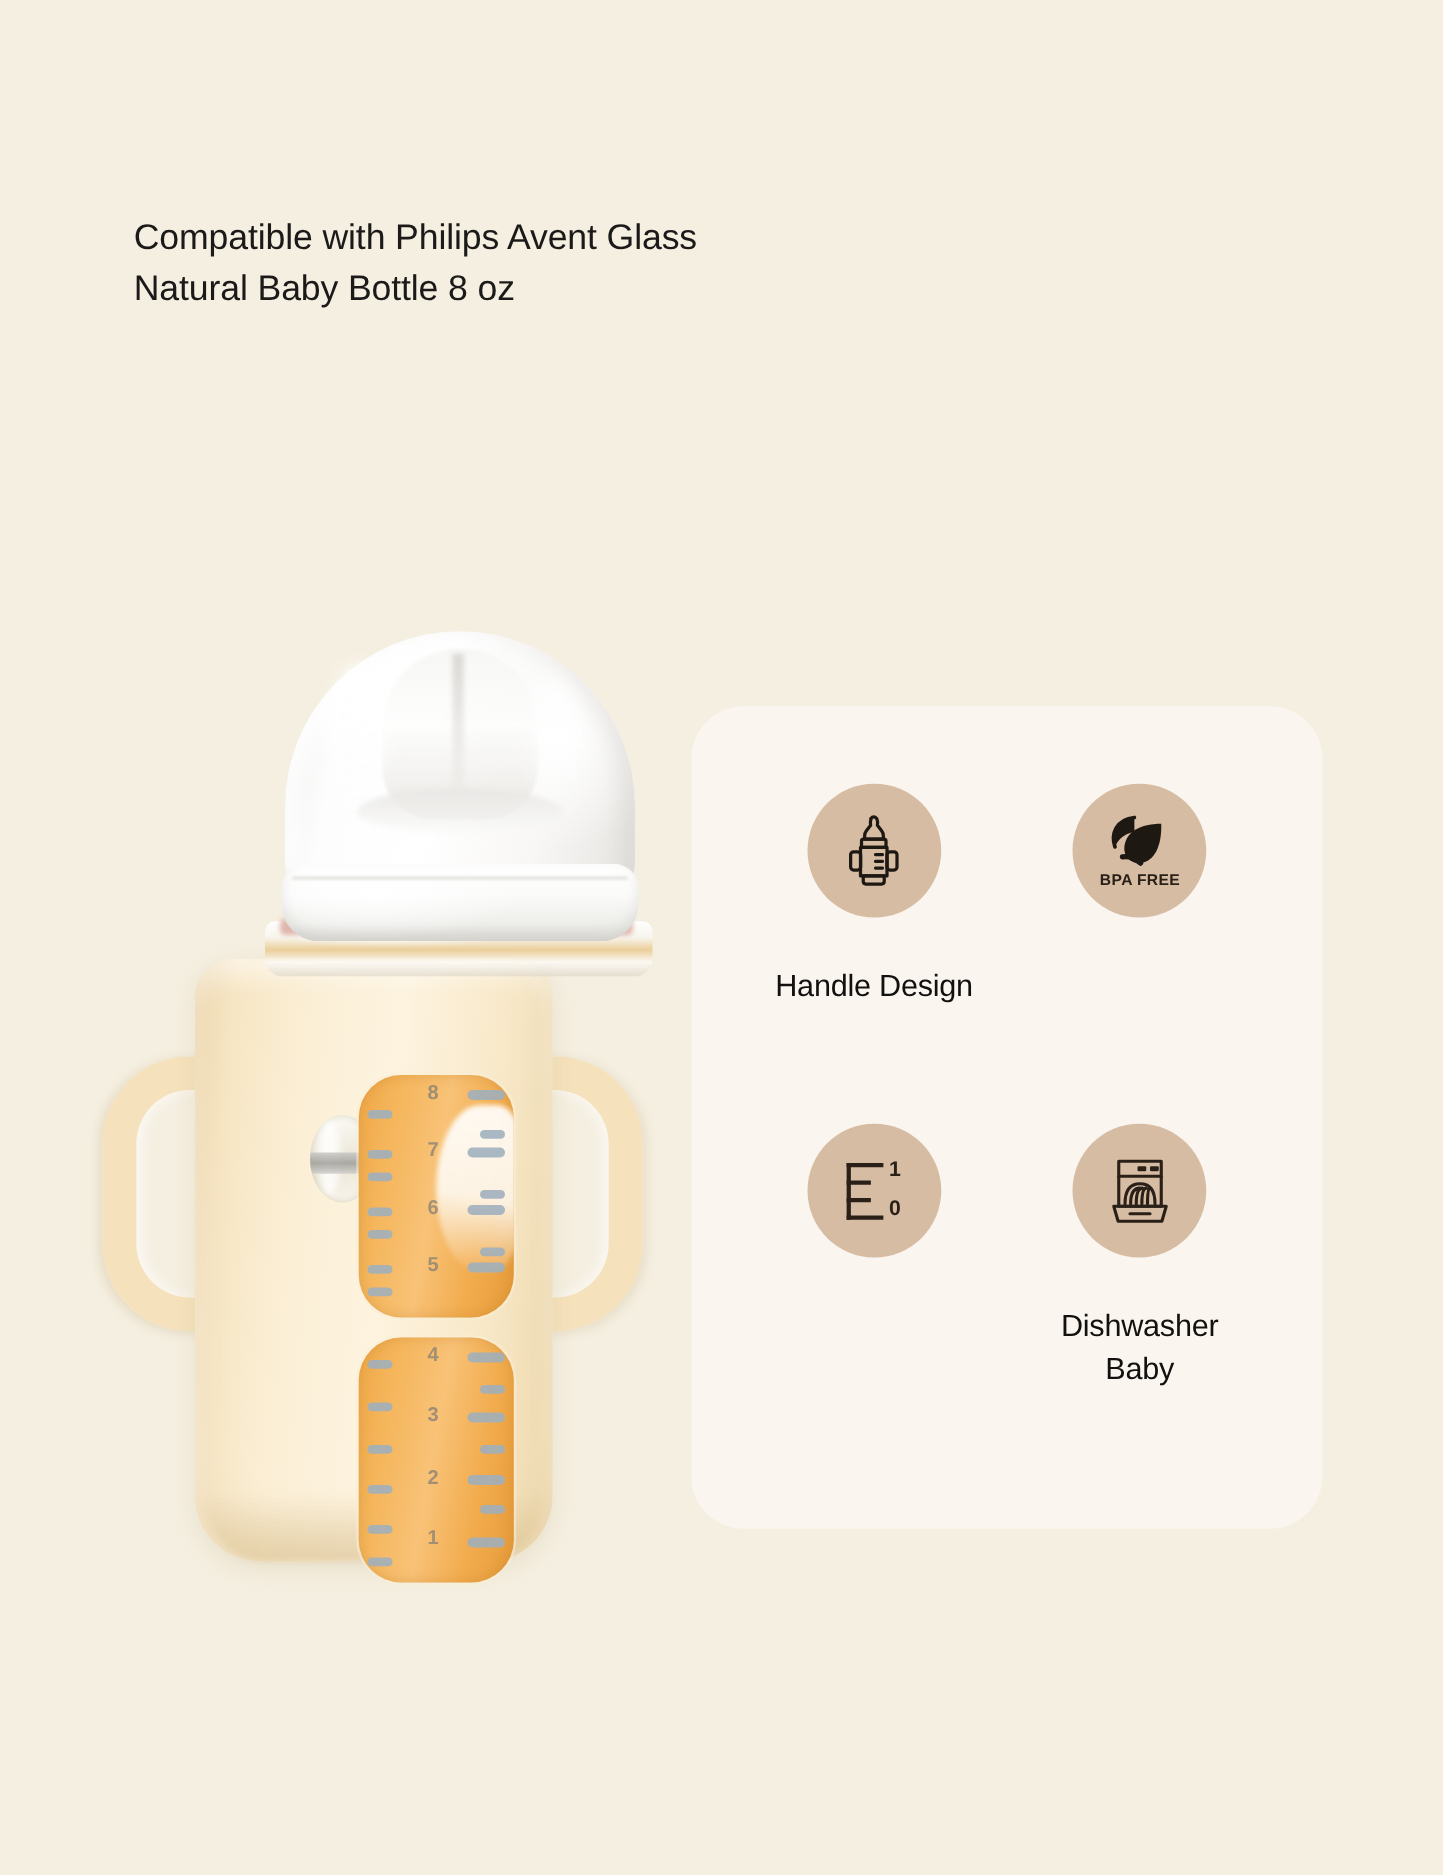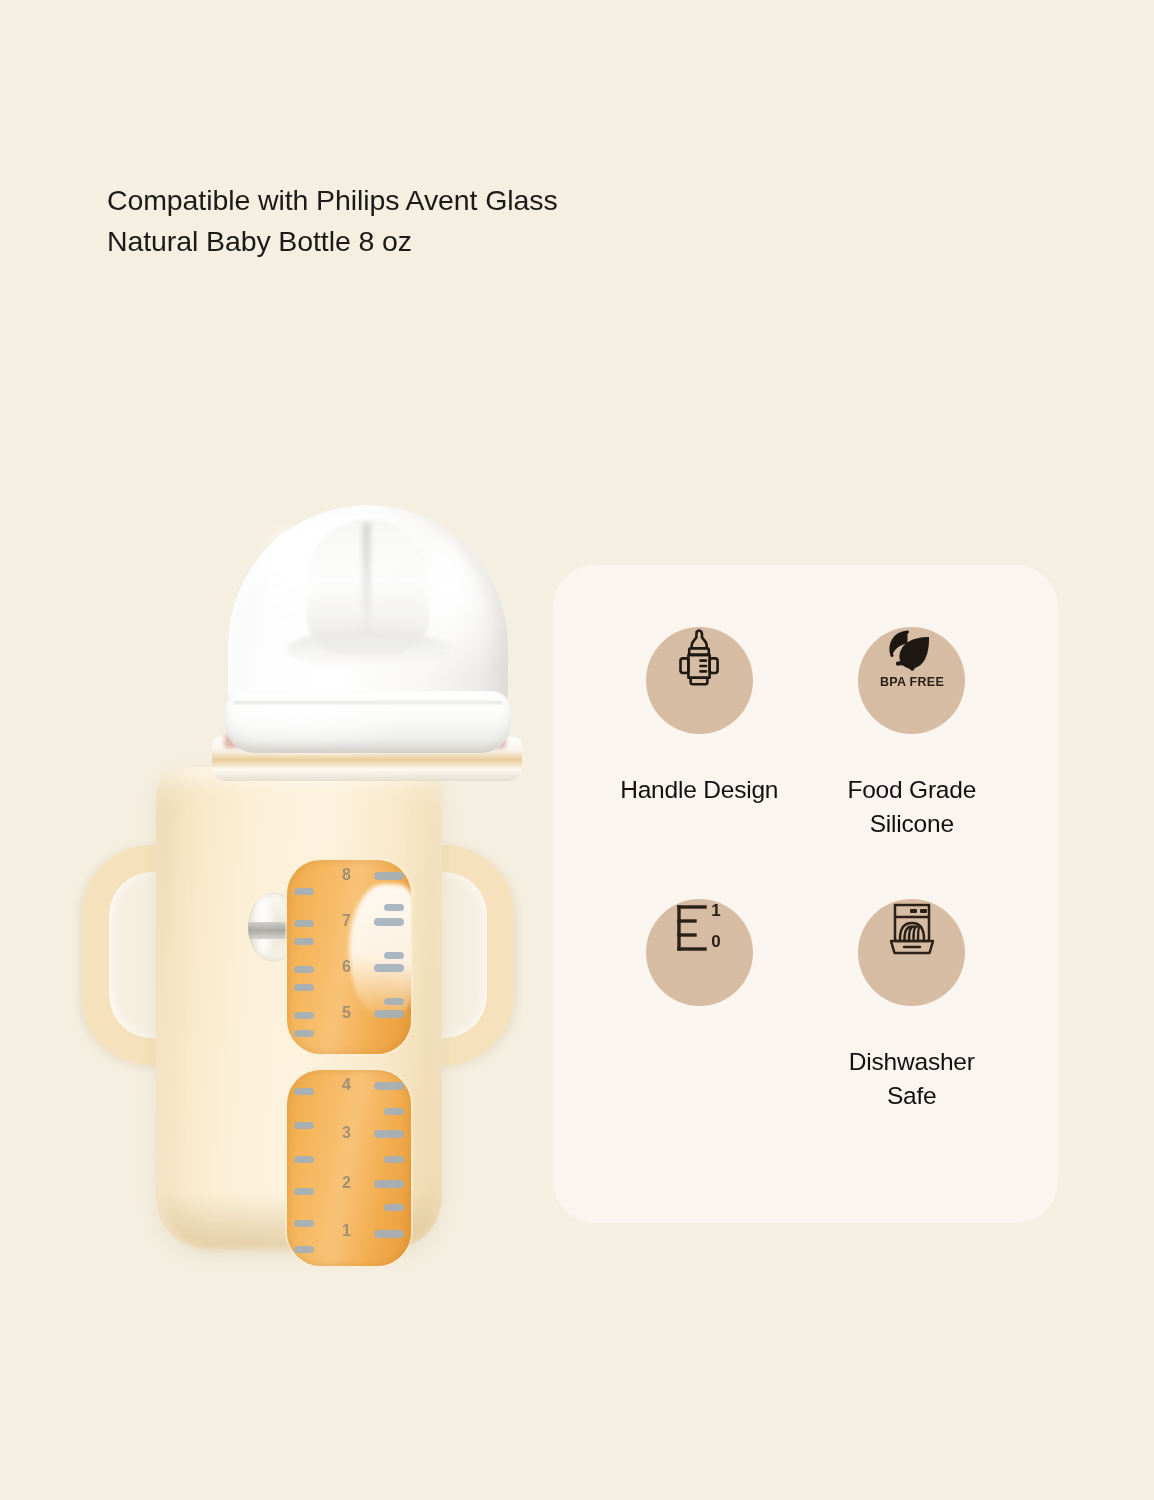--- a/index.html
+++ b/index.html
@@ -10,21 +10,21 @@
     -webkit-font-smoothing:antialiased;
   }
 
   
   #header { position:absolute; left:107px; top:160px; width:700px; }
   #headline {
     font-size:63px; font-weight:bold; color:#111010;
     letter-spacing:-0.5px; line-height:1.05;
   }
   #subheadline {
-    margin-top:20px; font-size:28.5px; color:#1b1a19;
+    margin-top:10px; font-size:28.5px; color:#1b1a19;
     line-height:1.43; letter-spacing:-0.1px;
   }
   #subheadline .ln { display:block; }
 
   
   #bottle-figure {
     position:absolute; left:88px; top:505px; width:420px; height:790px;
   }
 
   
@@ -201,21 +201,21 @@
   #feature-grid {
     position:absolute; left:0; top:0; width:100%; height:100%;
     display:grid; grid-template-columns:1fr 1fr; grid-template-rows:1fr 1fr;
     padding:62px 40px 52px 40px;
   }
   .feature-cell {
     display:flex; flex-direction:column; align-items:center;
   }
   .feature-circle {
     width:107px; height:107px; border-radius:50%; background:#D7BCA4;
-    display:flex; align-items:flex-start; justify-content:center; flex:none;
+    display:flex; align-items:center; justify-content:center; flex:none;
   }
   .feature-label {
     margin-top:39px; text-align:center; font-size:24.5px; color:#121110;
     line-height:1.38; letter-spacing:-.2px;
   }
   .bpa-text {
     font-size:12.5px; font-weight:bold; fill:#2A2018;
     font-family:"Liberation Sans", sans-serif; letter-spacing:.3px;
   }
   .scale-digit {
@@ -334,24 +334,20 @@
           <path d="M30.5 5 C16 6.5 11.5 18 15 28.5 C17.5 22 23 17.5 30.5 16.5 Z" fill="#1E1813"></path>
           <path d="M30.5 5 C16 6.5 11.5 18 15 28.5" fill="none" stroke="#1E1813" stroke-width="3" stroke-linecap="round"></path>
 
           <path d="M52 10 C52 10 29 9 23.5 24 C19.5 35 27.5 42.5 35.5 41.5
                    C46.5 40 52.5 28 52 10 Z" fill="#1E1813"></path>
 
           <path d="M35.5 41.5 C30 37 25.5 35.5 21 36.5" fill="none" stroke="#1E1813" stroke-width="4.2" stroke-linecap="round"></path>
           <text class="bpa-text" x="35" y="59" text-anchor="middle">BPA FREE</text>
         </svg>
       </div>
-      <div class="feature-label">
-        <span>Food Grade</span><br>
-        <span>Silicone</span>
-      </div>
     </div>
 
     <div class="feature-cell">
       <div class="feature-circle">
         <svg width="60" height="58" viewBox="0 0 60 58">
           <g fill="none" stroke="#2A2018" stroke-width="3.4" stroke-linecap="square">
             <path d="M10 8 V50"></path>
             <path d="M10 8 H36"></path>
             <path d="M10 50 H36"></path>
             <path d="M10 22 H26"></path>
@@ -372,18 +368,18 @@
           <rect x="40" y="10" width="7" height="4" rx="1" fill="#2A2018" stroke="none"></rect>
           <path d="M20 40 q0 -16 12 -16 q12 0 12 16"></path>
           <path d="M24.5 40 q0 -12.5 7.5 -12.5 M29 40 q0 -12.5 5 -12.5
                    M33.5 40 q0 -12.5 3.5 -12.5 M38 40 q0 -12 2 -12.5"></path>
           <path d="M11 42 H53 L49.5 54 H14.5 Z"></path>
           <path d="M24 48 H40"></path>
         </svg>
       </div>
       <div class="feature-label">
         <span>Dishwasher</span><br>
-        <span>Safe</span>
+        <span>Baby</span>
       </div>
     </div>
 
   </div>
 </div>
 
 </body></html>

